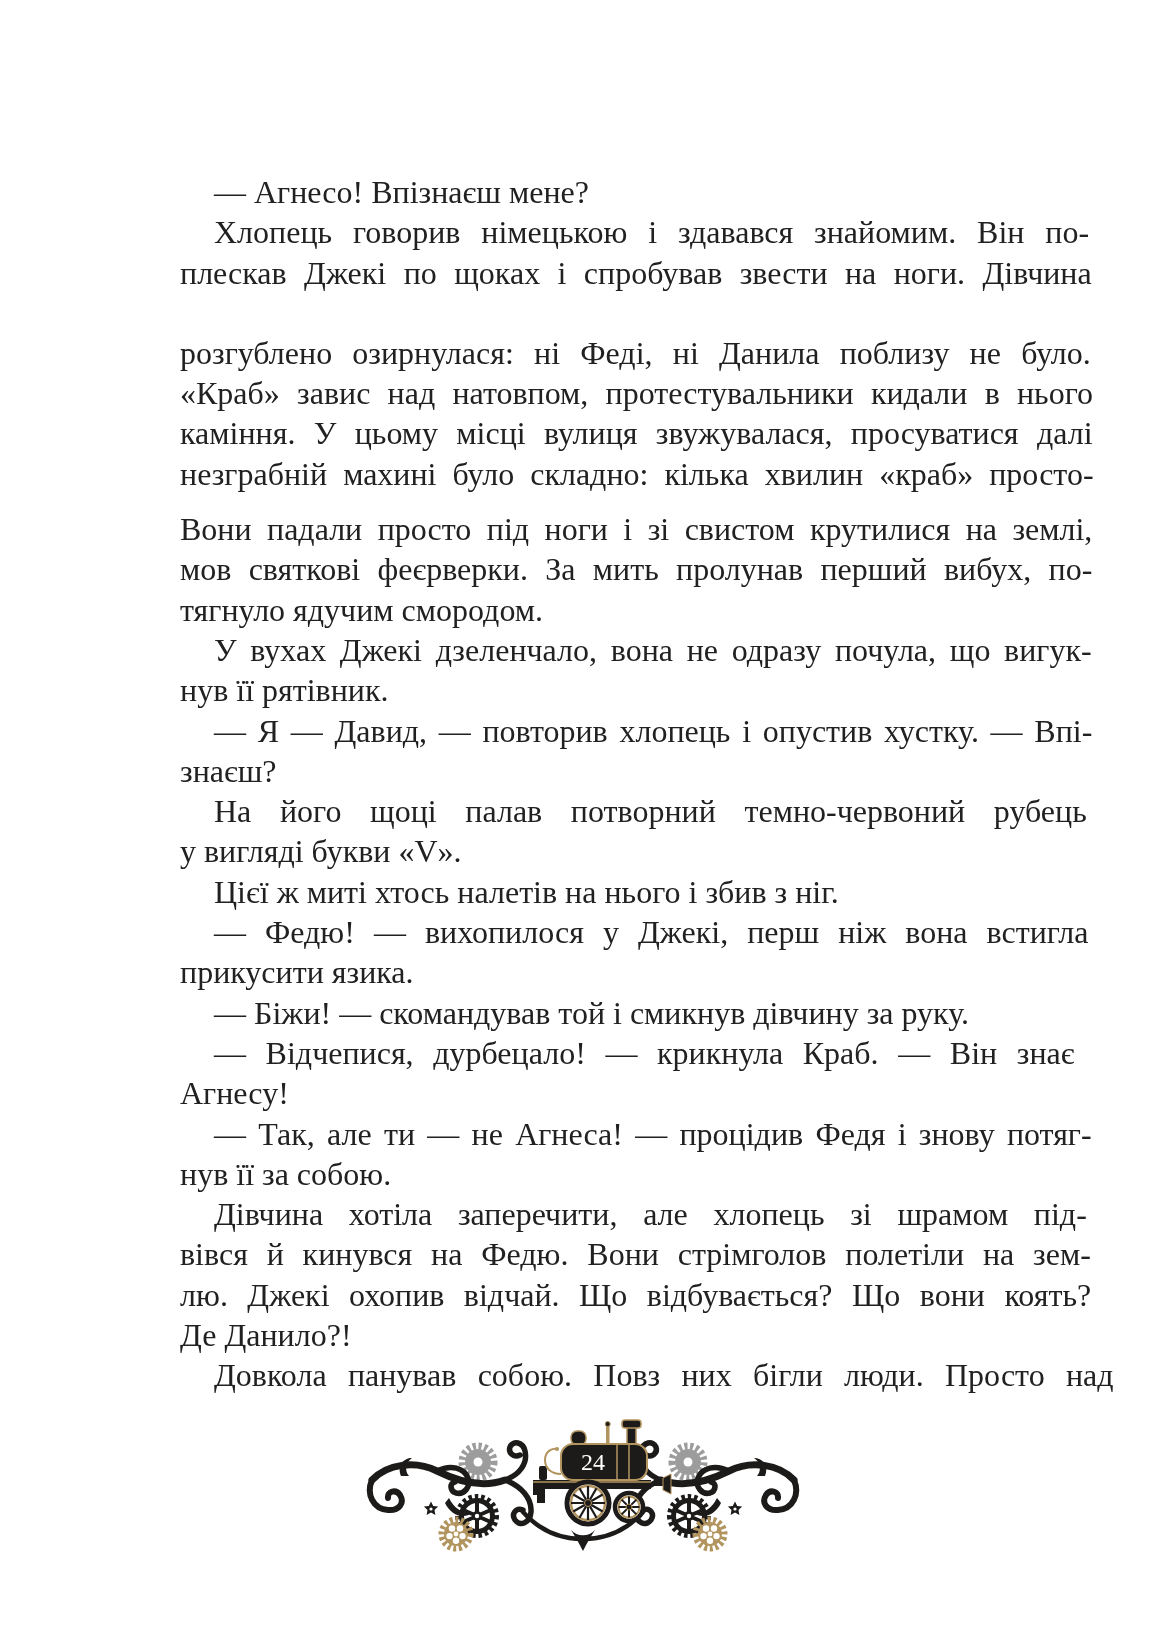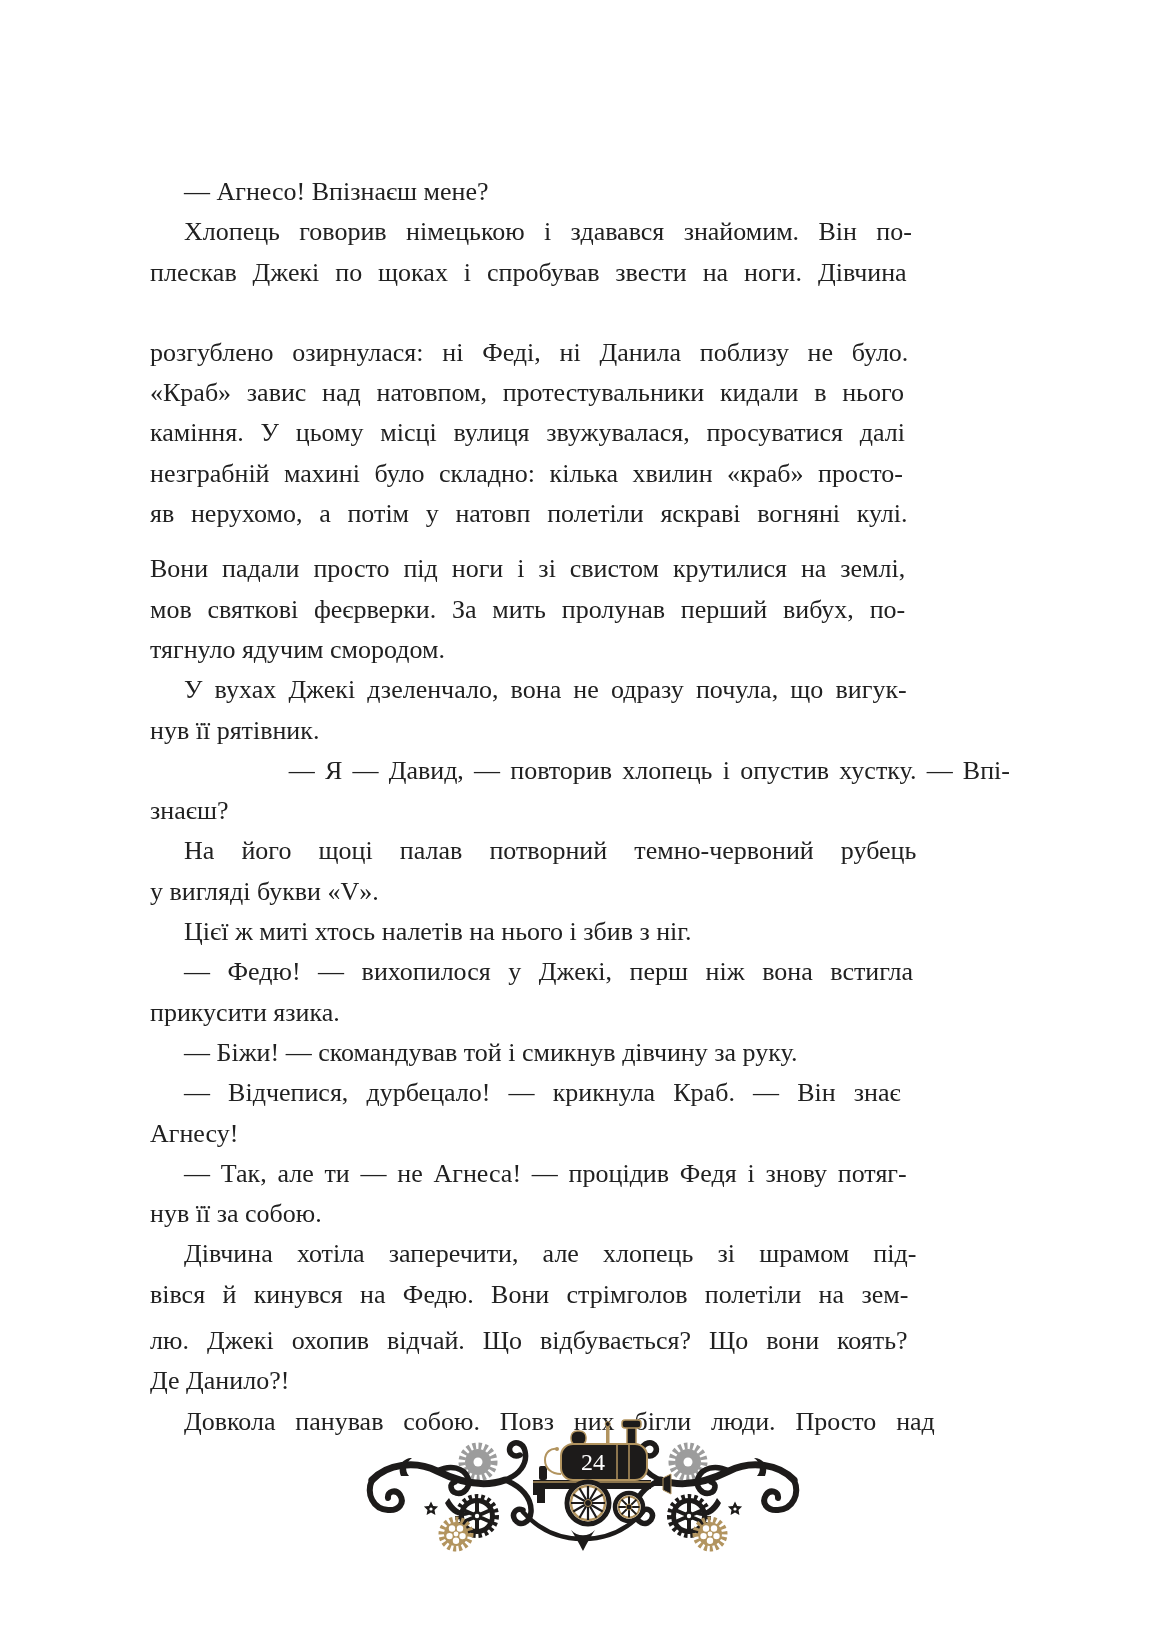--- a/index.html
+++ b/index.html
@@ -13,23 +13,23 @@
   html,body{margin:0;padding:0;background:#ffffff;}
   .page{
     position:relative;
     width:1166px;height:1630px;
     background:var(--c-paper);
     overflow:hidden;
     font-family:"Liberation Serif","DejaVu Serif",serif;
   }
   .text-block{
     position:absolute;
-    left:150px;top:172px;width:860px;
+    left:180px;top:172px;width:860px;
     color:var(--text-color);
-    font-size:26px;
+    font-size:32px;
     line-height:40.3px;
   }
   .line{white-space:nowrap;}
   .line.first{padding-left:34px;}
   .footer-ornament{
     position:absolute;
     left:365px;top:1416px;
     width:436px;height:140px;
   }
   .footer-ornament svg{display:block;width:100%;height:100%;}
@@ -40,41 +40,40 @@
 <div class="page">
 
   <div class="text-block">
       <div class="line first"><span>— Агнесо! Впізнаєш мене?</span></div>
       <div class="line first just" style="word-spacing: 12.8638px;"><span>Хлопець говорив німецькою і здавався знайомим. Він по-</span></div>
       <div class="line just" style="word-spacing: 9.42188px;"><span>плескав Джекі по щоках і спробував звести на ноги. Дівчина</span></div>
       <div class="line just" style="word-spacing: 12.2324px; margin-top: 40px;"><span>розгублено озирнулася: ні Феді, ні Данила поблизу не було.</span></div>
       <div class="line just" style="word-spacing: 9.22321px;"><span>«Краб» завис над натовпом, протестувальники кидали в нього</span></div>
       <div class="line just" style="word-spacing: 10.3125px;"><span>каміння. У цьому місці вулиця звужувалася, просуватися далі</span></div>
       <div class="line just" style="word-spacing: 8.02232px;"><span>незграбній махині було складно: кілька хвилин «краб» просто-</span></div>
-      <div class="line just" style="word-spacing: 10.1979px;"><span>яв нерухомо, а потім у натовп полетіли яскраві вогняні кулі.</span></div>
       <div class="line just" style="word-spacing: 7.44219px; margin-top: 15px;"><span>Вони падали просто під ноги і зі свистом крутилися на землі,</span></div>
       <div class="line just" style="word-spacing: 9.30273px;"><span>мов святкові феєрверки. За мить пролунав перший вибух, по-</span></div>
       <div class="line"><span>тягнуло ядучим смородом.</span></div>
       <div class="line first just" style="word-spacing: 5.69271px;"><span>У вухах Джекі дзеленчало, вона не одразу почула, що вигук-</span></div>
       <div class="line"><span>нув її рятівник.</span></div>
       <div class="line first just" style="word-spacing: 3.71591px; text-align: right;"><span>— Я — Давид, — повторив хлопець і опустив хустку. — Впі-</span></div>
       <div class="line"><span>знаєш?</span></div>
       <div class="line first just" style="word-spacing: 20.6354px;"><span>На його щоці палав потворний темно-червоний рубець</span></div>
       <div class="line"><span>у вигляді букви «V».</span></div>
       <div class="line first"><span>Цієї ж миті хтось налетів на нього і збив з ніг.</span></div>
       <div class="line first just" style="word-spacing: 11.0226px;"><span>— Федю! — вихопилося у Джекі, перш ніж вона встигла</span></div>
       <div class="line"><span>прикусити язика.</span></div>
       <div class="line first"><span>— Біжи! — скомандував той і смикнув дівчину за руку.</span></div>
       <div class="line first just" style="word-spacing: 11.6211px;"><span>— Відчепися, дурбецало! — крикнула Краб. — Він знає</span></div>
       <div class="line"><span>Агнесу!</span></div>
       <div class="line first just" style="word-spacing: 4.25781px;"><span>— Так, але ти — не Агнеса! — процідив Федя і знову потяг-</span></div>
       <div class="line"><span>нув її за собою.</span></div>
       <div class="line first just" style="word-spacing: 17.6942px;"><span>Дівчина хотіла заперечити, але хлопець зі шрамом під-</span></div>
       <div class="line just" style="word-spacing: 10.8247px;"><span>вівся й кинувся на Федю. Вони стрімголов полетіли на зем-</span></div>
-      <div class="line just" style="word-spacing: 11.4922px; margin-top: 6px;"><span>лю. Джекі охопив відчай. Що відбувається? Що вони коять?</span></div>
+      <div class="line just" style="word-spacing: 11.4922px;"><span>лю. Джекі охопив відчай. Що відбувається? Що вони коять?</span></div>
       <div class="line"><span>Де Данило?!</span></div>
       <div class="line first just" style="word-spacing: 13.2891px;"><span>Довкола панував собою. Повз них бігли люди. Просто над</span></div>
     </div>
 
   <div class="footer-ornament">
     <svg viewBox="0 0 436 140" xmlns="http://www.w3.org/2000/svg">
       <defs>
         <g id="ornLeft">
 
           <g>

